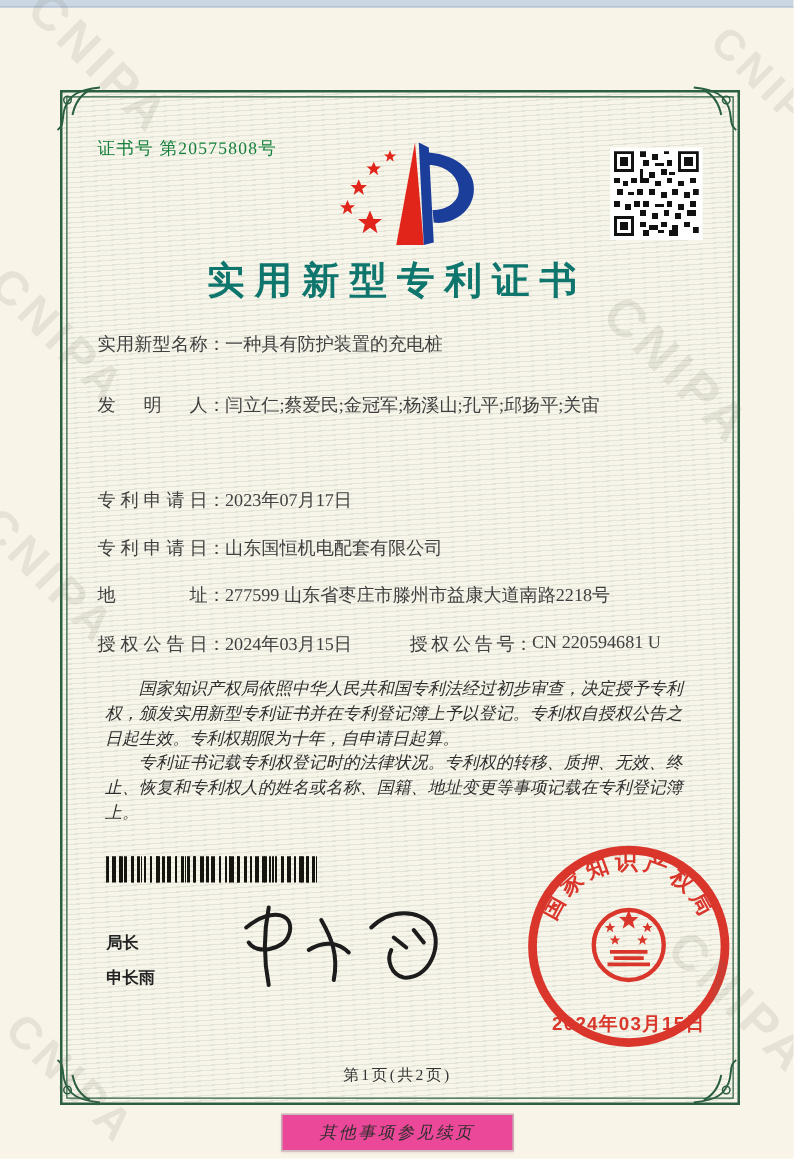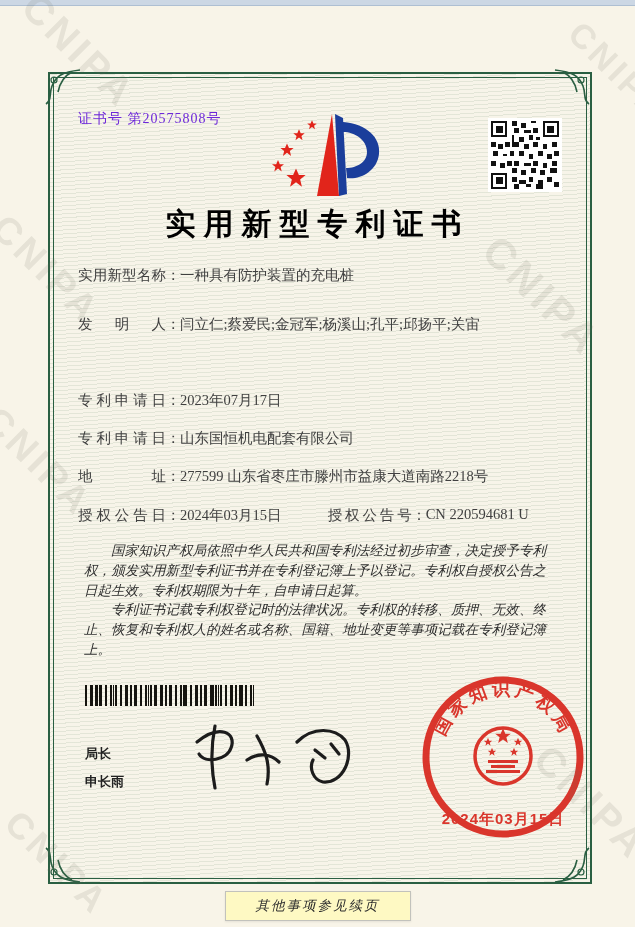--- a/index.html
+++ b/index.html
@@ -10,44 +10,44 @@
   .wm{position:absolute;font-family:"Liberation Sans","DejaVu Sans",sans-serif;font-weight:bold;
       color:rgba(110,105,95,0.13);transform:rotate(45deg);letter-spacing:4px;z-index:6;pointer-events:none;}
   
   .frame{position:absolute;left:48px;top:72px;width:540px;height:808px;border:2px solid #2a5f42;z-index:1;
          background:
            repeating-linear-gradient(176deg, rgba(122,152,122,0.16) 0 1px, rgba(0,0,0,0) 1px 4px),
            #f7f4e9;}
   .frame::before{content:"";position:absolute;left:3px;top:3px;right:3px;bottom:3px;border:1px solid #2a5f42;}
   .corner{position:absolute;width:40px;height:40px;z-index:3;}
   .content{position:absolute;left:0;top:0;width:635px;height:927px;z-index:4;}
-  .certno{position:absolute;left:78px;top:110px;font-size:14px;color:#6d28d9;letter-spacing:1px;}
+  .certno{position:absolute;left:78px;top:110px;font-size:14px;color:#15803d;letter-spacing:1px;}
   .logo{position:absolute;left:255px;top:108px;}
   .qr{position:absolute;left:488px;top:118px;background:#fff;padding:3px;}
   .title{position:absolute;left:0;top:204px;width:635px;text-align:center;font-size:30px;font-weight:bold;
-         color:#000000;letter-spacing:8px;}
+         color:#0f766e;letter-spacing:8px;}
   .row{position:absolute;left:78px;width:482px;font-size:14.5px;color:#404040;}
   .lbl{display:inline-block;width:88px;text-align:justify;text-align-last:justify;vertical-align:top;}
   .lbl-sm{display:inline-block;width:84px;text-align:justify;text-align-last:justify;vertical-align:top;}
   .colon{display:inline-block;width:14px;vertical-align:top;}
   .val{display:inline-block;max-width:370px;vertical-align:top;}
   .val2{margin-left:102px;}
   .para{position:absolute;left:84px;width:462px;font-size:13.5px;line-height:20px;color:#2e2e2e;
         text-align:justify;text-indent:2em;font-style:italic;}
   .barcode{position:absolute;left:85px;top:685px;width:170px;height:21px;
     background:
       repeating-linear-gradient(90deg,#15140f 0 2px,transparent 2px 5px),
       repeating-linear-gradient(90deg,#15140f 0 1px,transparent 1px 7px),
       repeating-linear-gradient(90deg,transparent 0 11px,#15140f 11px 13px,transparent 13px 29px);}
   .signer{position:absolute;left:85px;top:740px;font-family:"Liberation Sans","DejaVu Sans",sans-serif;
           font-weight:bold;font-size:13px;color:#222;line-height:28px;}
   .signature{position:absolute;left:185px;top:712px;}
   .seal{position:absolute;left:418px;top:672px;opacity:0.93;}
   .pageno{position:absolute;left:48px;top:852px;width:540px;text-align:center;font-size:12.5px;color:#333;letter-spacing:2px;}
-  .tab{position:absolute;left:50%;transform:translateX(-50%);top:891px;background:#fef9c3;border:1px solid #c2c2bc;
+  .tab{position:absolute;left:50%;transform:translateX(-50%);top:891px;background:#ec4899;border:1px solid #c2c2bc;
        padding:5px 30px;font-size:13.5px;color:#2e2e2e;font-style:italic;letter-spacing:2px;box-shadow:0 1px 2px rgba(0,0,0,0.08);}
 </style>
 </head>
 <body>
 
 <div class="page">
 
   <div class="scan-strip"></div>
 
   <span class="wm" style="left:8px;top:28px;font-size:40px;">CNIPA</span>
@@ -232,17 +232,18 @@
           <use href="#sstar" transform="translate(74,80) scale(0.7)"></use>
           <use href="#sstar" transform="translate(96,80) scale(0.7)"></use>
           <rect x="70" y="88" width="30" height="3"></rect>
           <rect x="73" y="93" width="24" height="3"></rect>
           <rect x="68" y="98" width="34" height="3"></rect>
         </g>
       </g>
       <text x="85" y="152" text-anchor="middle" font-size="15" font-weight="bold" fill="#d8281e" font-family="'Liberation Sans','DejaVu Sans',sans-serif" letter-spacing="1">2024年03月15日</text>
     </svg>
 
+    <div class="pageno">第1页(共2页)</div>
 
     <div class="tab">其他事项参见续页</div>
 
   </div>
 </div>
 
 </body></html>

